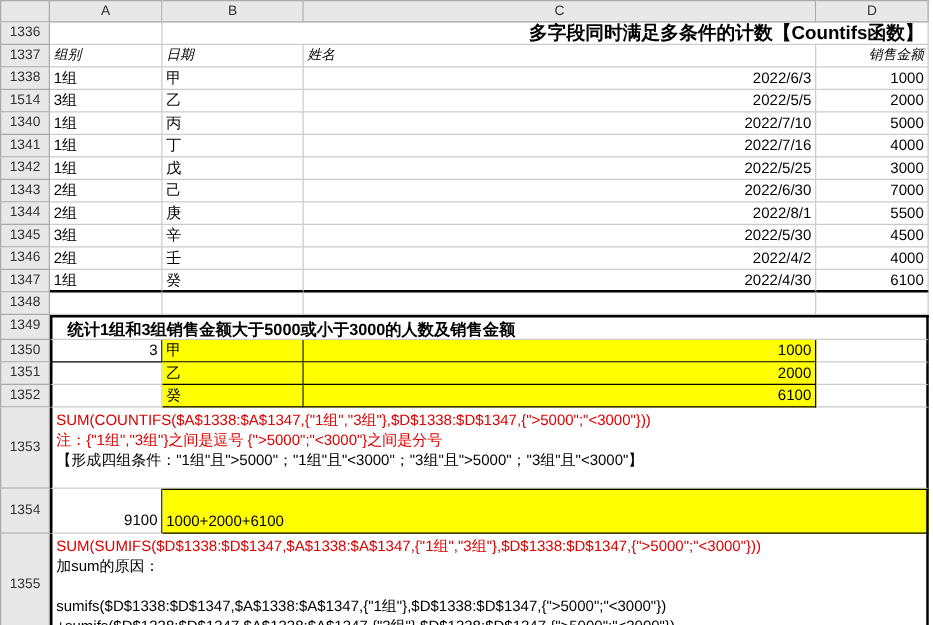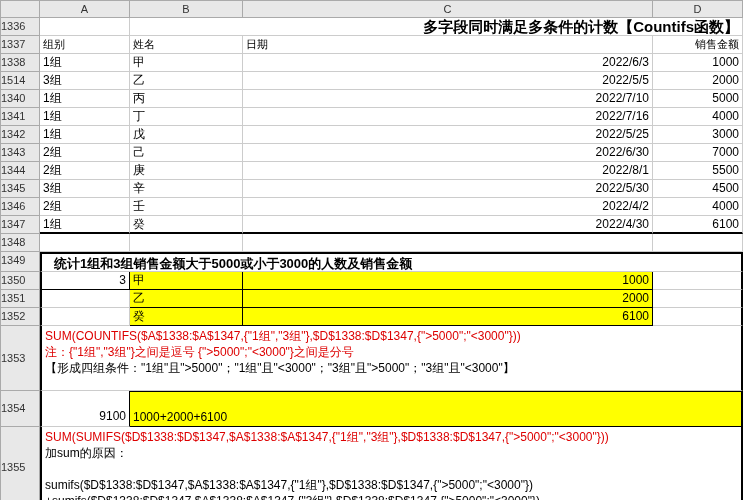--- a/index.html
+++ b/index.html
@@ -1,23 +1,23 @@
 <!DOCTYPE html>
 <html><head>
 <meta charset="utf-8">
 <style>
 * { margin:0; padding:0; box-sizing:border-box; font-family:"Microsoft YaHei",Arial,sans-serif; }
 body { background:#fff; font-size:12px; overflow:hidden; }
 .grid { display:grid; grid-template-columns:40px 90px 113px 410px 90px; position:relative; }
-.rh { background:#e8e8e8; border:1px solid #aaa; border-top:none; text-align:left; height:18px; line-height:17px; font-size:11px; color:#333; }
+.rh { background:#e8e8e8; border:1px solid #aaa; border-top:none; text-align:center; height:18px; line-height:17px; font-size:11px; color:#333; }
 .ch { background:#e8e8e8; border:1px solid #aaa; border-left:none; text-align:center; height:18px; line-height:17px; font-size:11px; color:#333; }
 .corner { background:#e8e8e8; border:1px solid #aaa; height:18px; }
 .cell { border-right:1px solid #ccc; border-bottom:1px solid #ccc; height:18px; padding:0 3px; line-height:17px; white-space:nowrap; overflow:hidden; color:#000; }
 .title { font-size:15px; font-weight:bold; text-align:right; }
-.hdr { font-size:11px; }
+.hdr { font-size:11px;font-style:italic; }
 .num { text-align:right; }
 .thick-t { border-top:2px solid #000;padding-left:12px; }
 .thick-b { border-bottom:2px solid #000; }
 .thick-l { border-left:2px solid #000; }
 .thick-r { border-right:2px solid #000; }
 .subt { font-size:13px; font-weight:bold; height:20px; line-height:19px; }
 .yel { background:#ffff00; }
 .red { color:#d00; }
 .tall1 { height:65px; line-height:16px; white-space:normal; padding:2px 3px; font-size:12px; }
 .tall2 { height:36px; line-height:17px; }
@@ -34,22 +34,22 @@
   <div class="ch">B</div>
   <div class="ch">C</div>
   <div class="ch">D</div>
 
   <div class="rh">1336</div>
   <div class="cell"></div>
   <div class="cell span3 title">多字段同时满足多条件的计数【Countifs函数】</div>
 
   <div class="rh">1337</div>
   <div class="cell hdr">组别</div>
+  <div class="cell hdr">日期</div>
   <div class="cell hdr">姓名</div>
-  <div class="cell hdr">日期</div>
   <div class="cell hdr num">销售金额</div>
 
   <div class="rh">1338</div>
   <div class="cell">1组</div>
   <div class="cell">甲</div>
   <div class="cell num">2022/6/3</div>
   <div class="cell num">1000</div>
 
   <div class="rh">1514</div>
   <div class="cell">3组</div>

